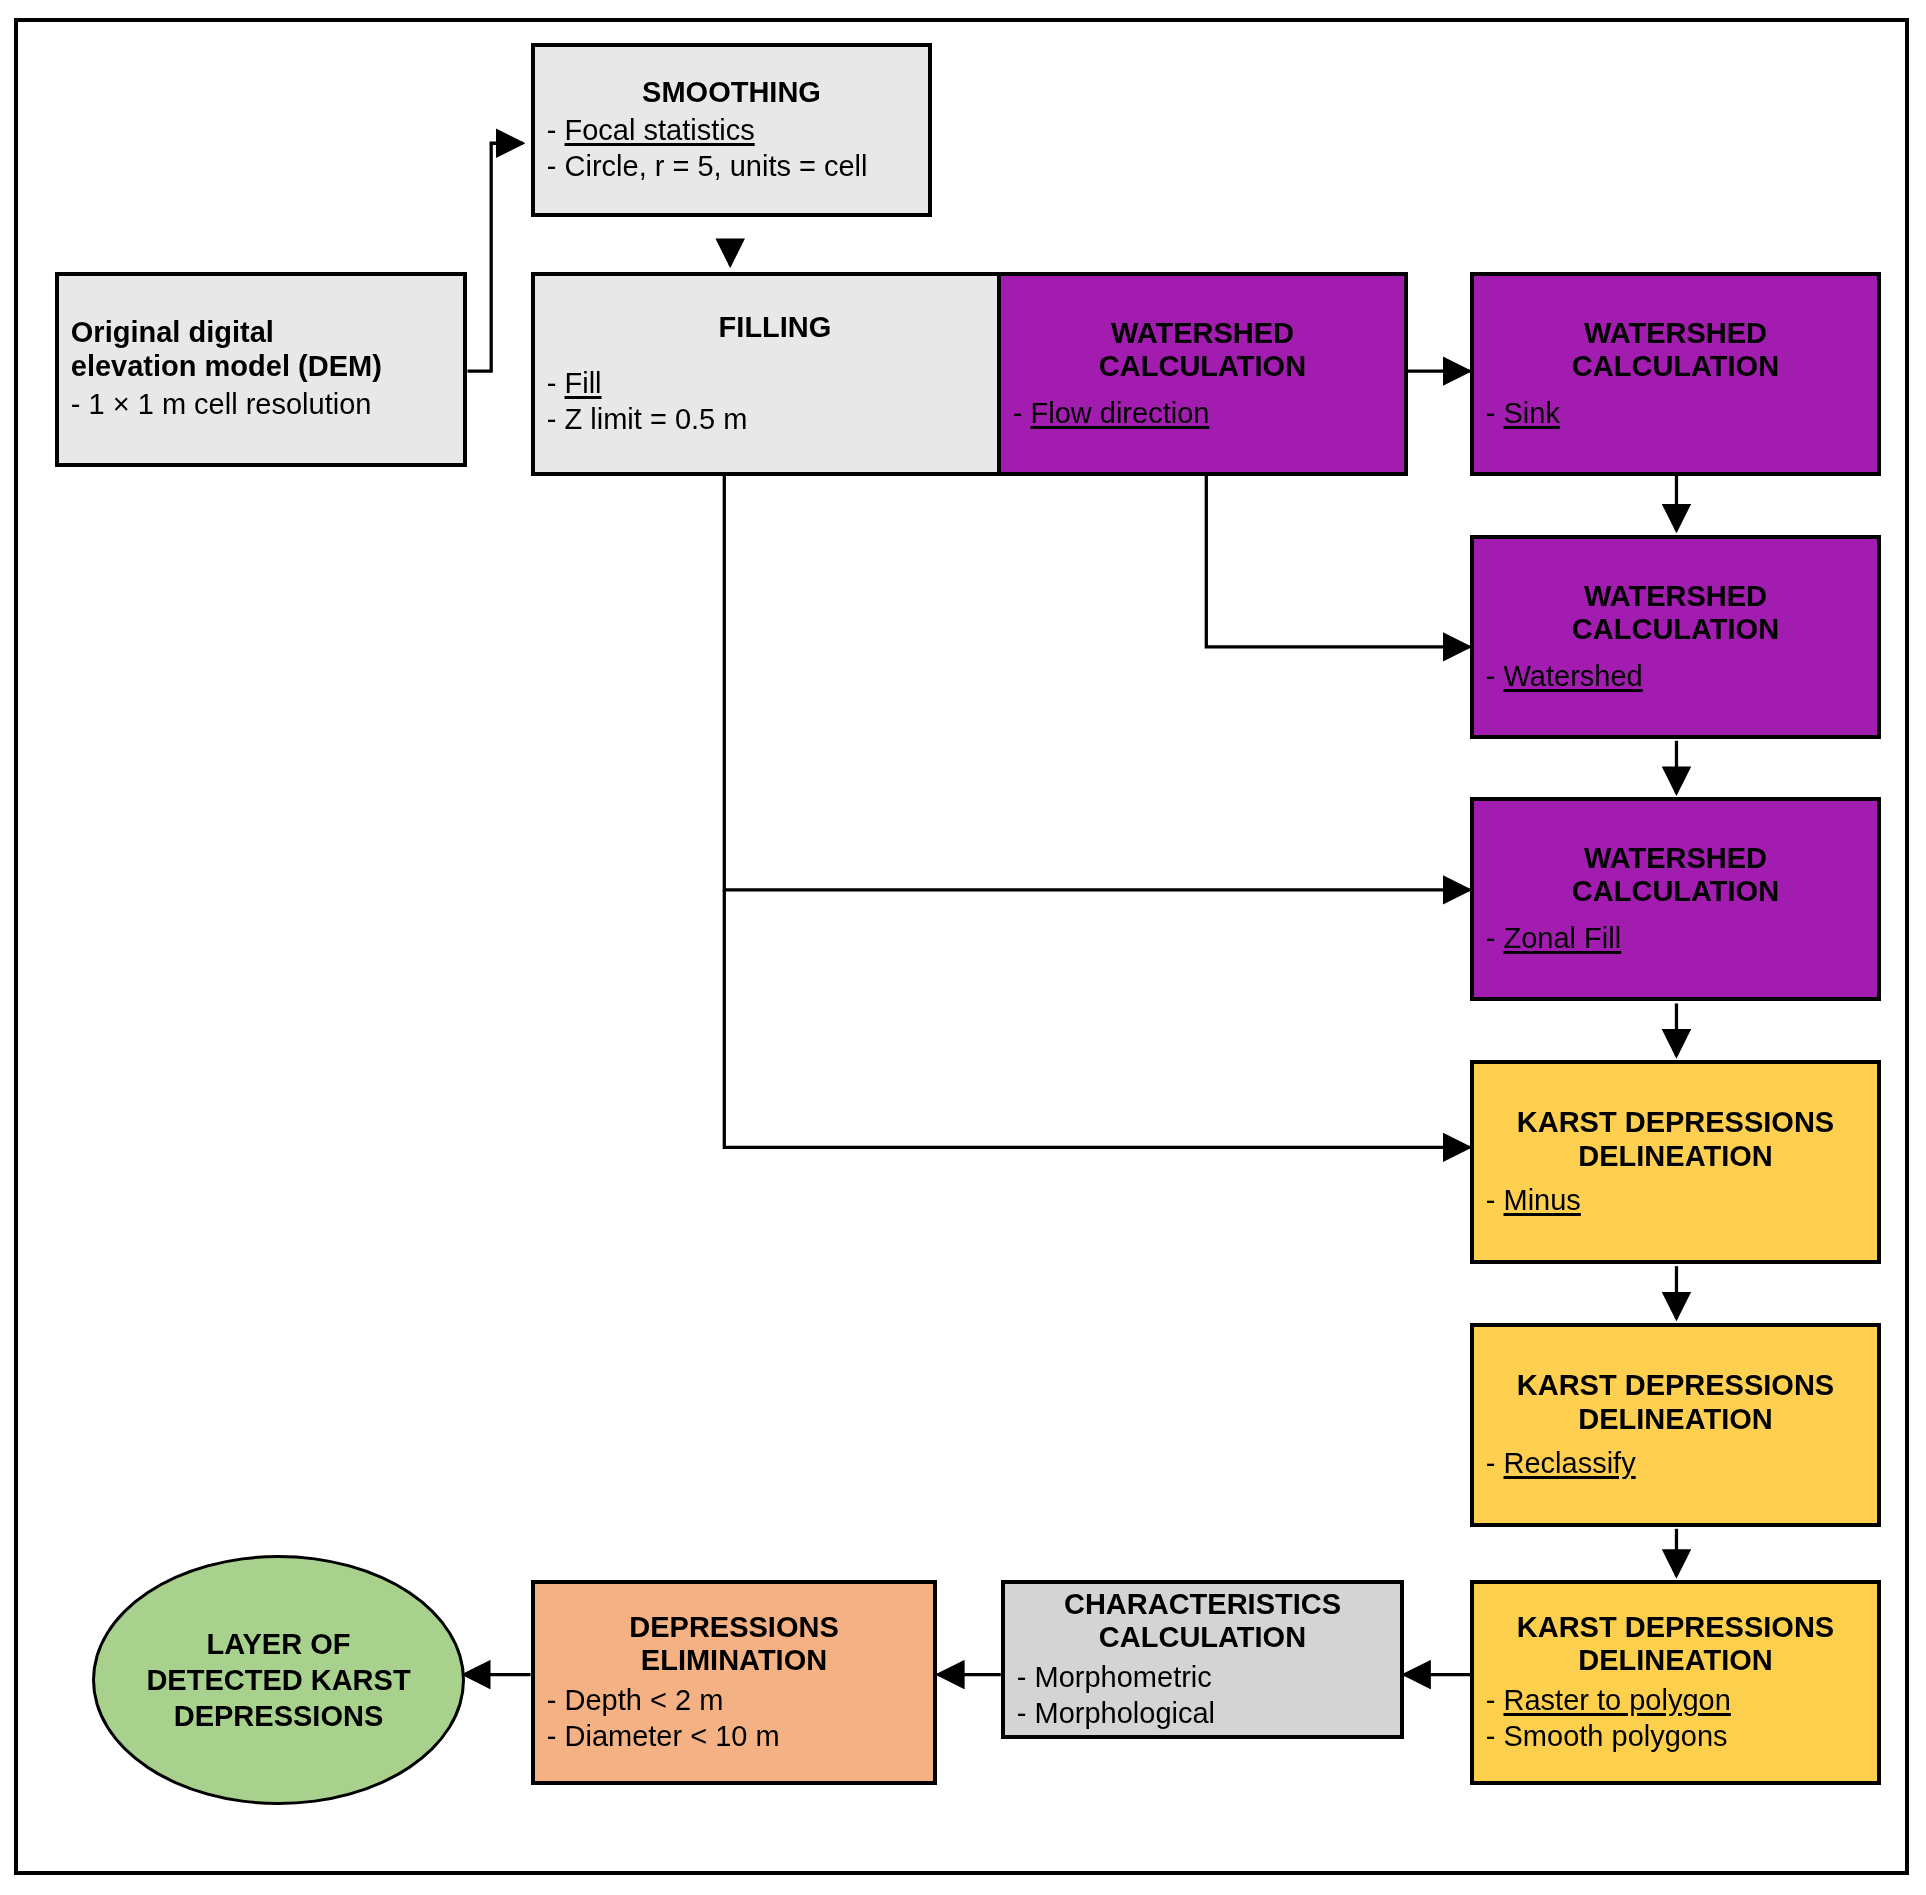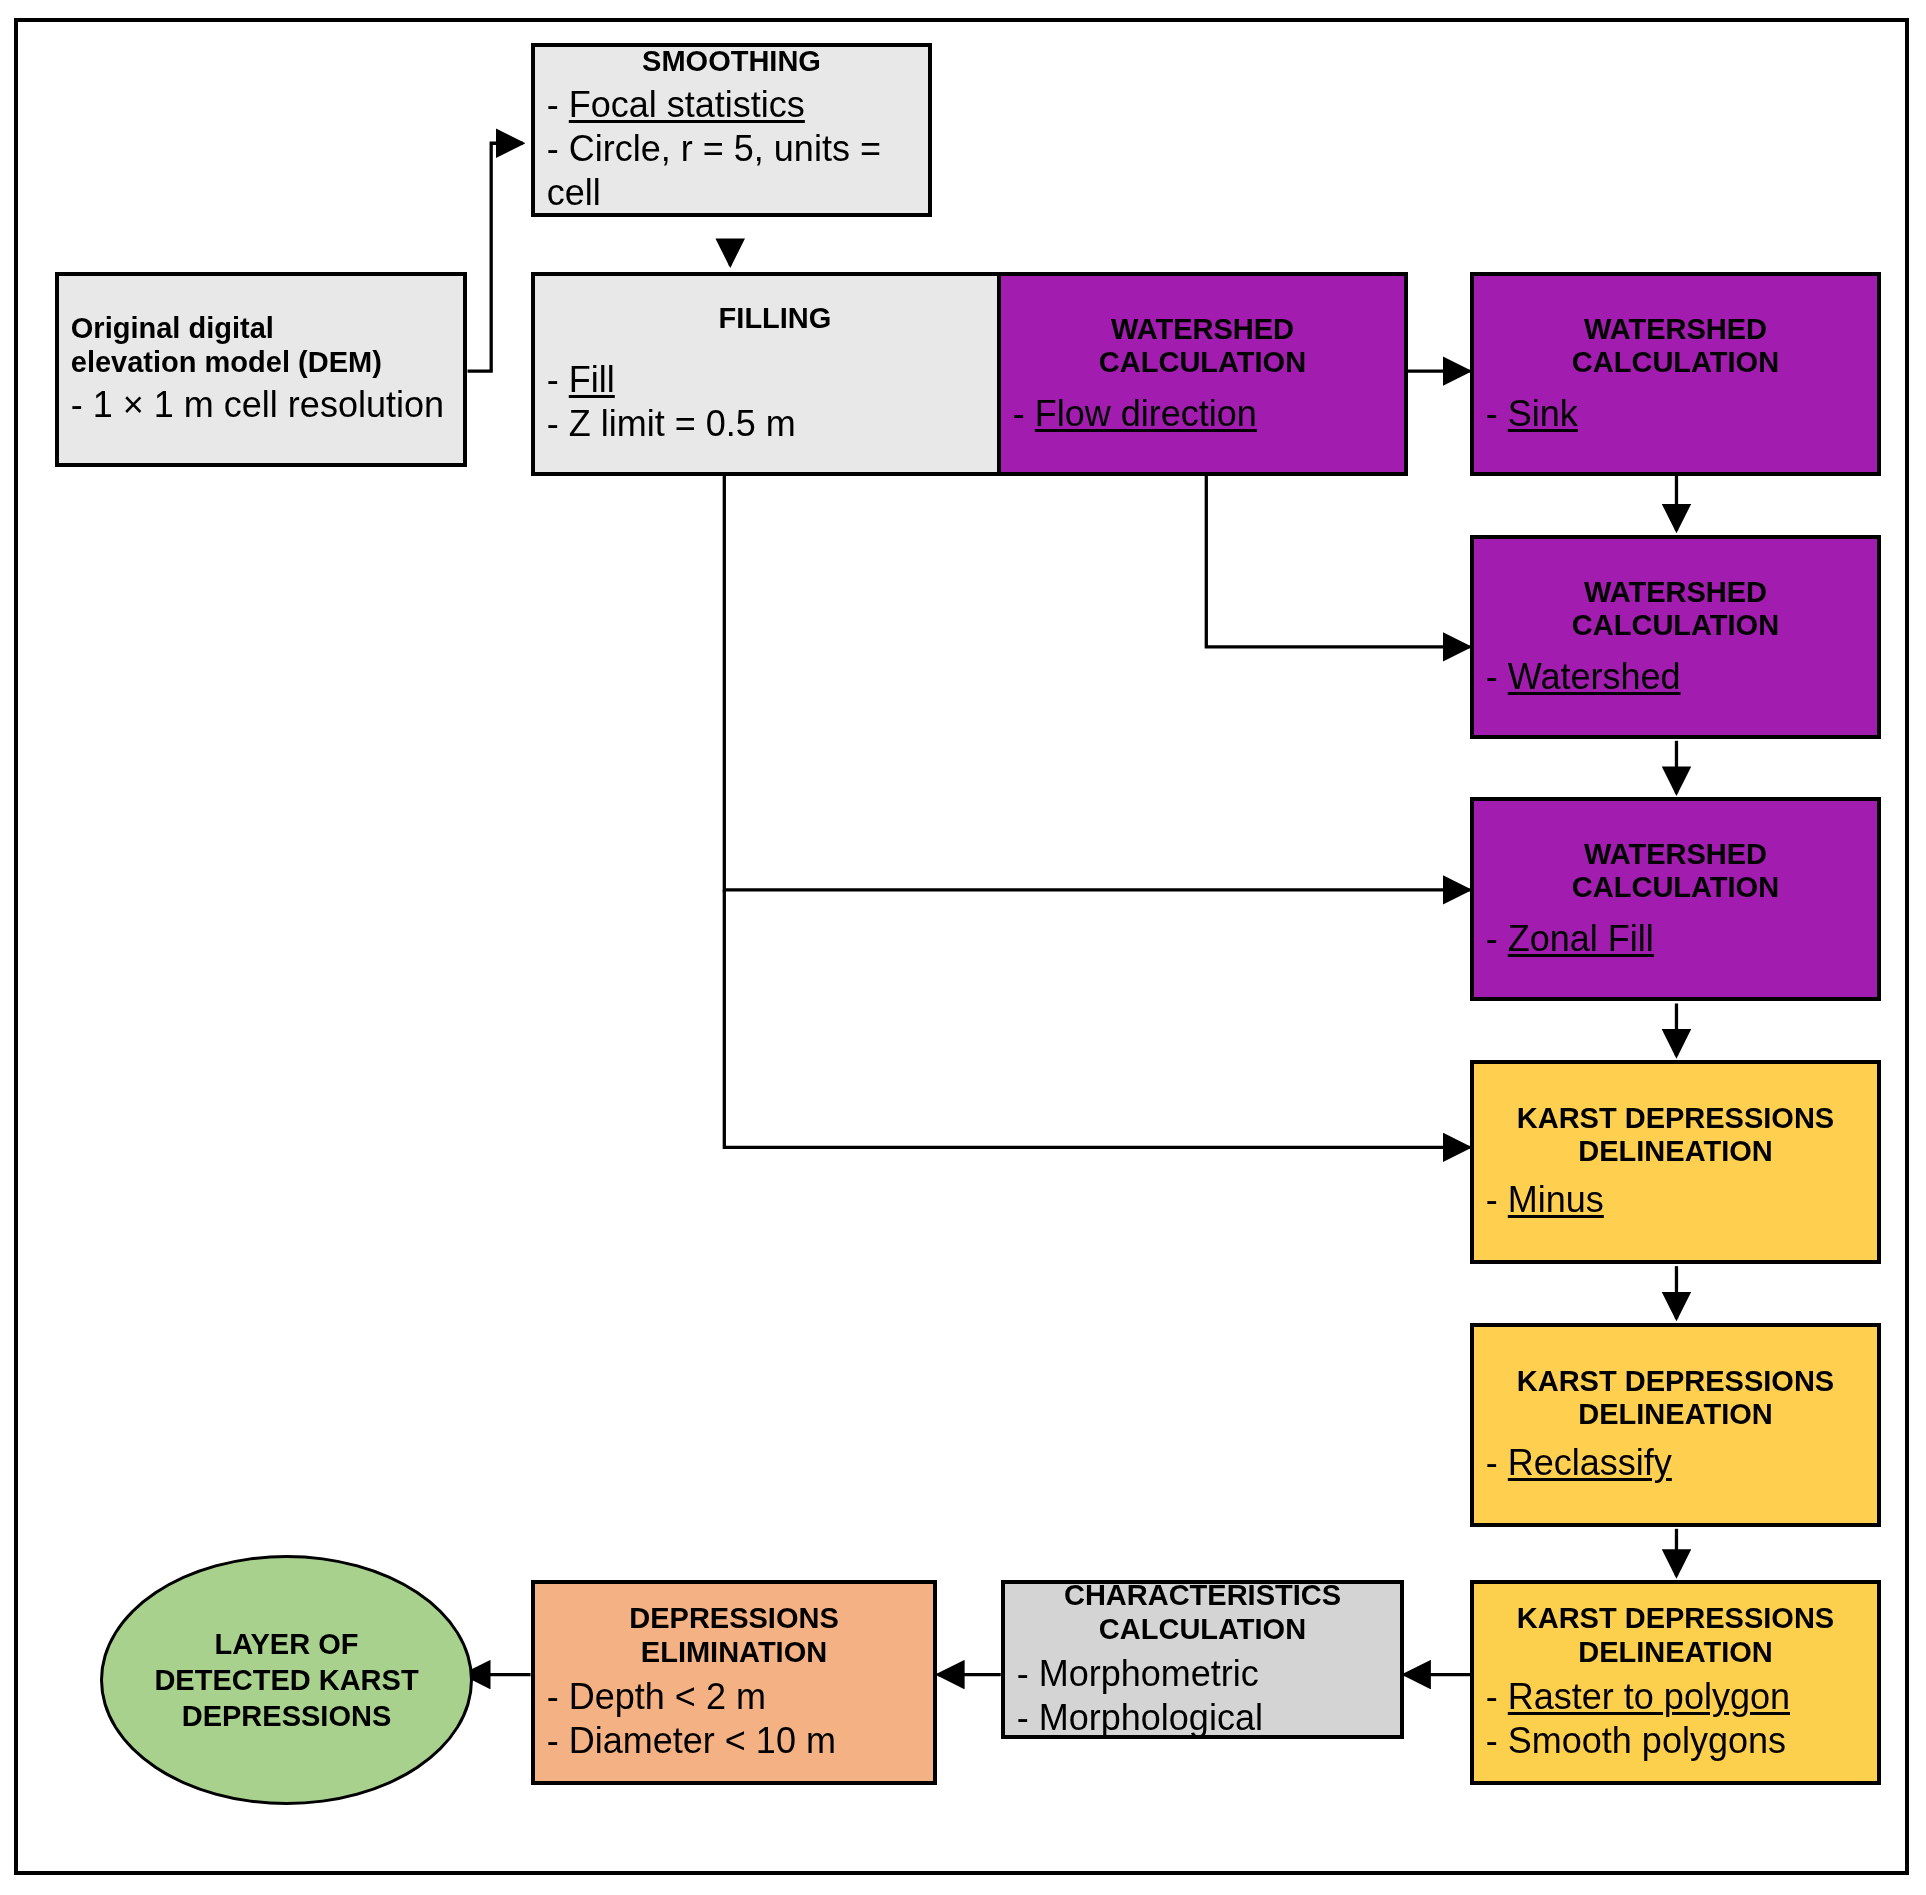--- a/index.html
+++ b/index.html
@@ -30,21 +30,21 @@
   }
   .node .ttl{
     font-weight:bold;
     text-align:center;
     line-height:1.16;
     font-size:29px;
     margin-bottom:3.9px;
   }
   .node .ttl.left{text-align:left;}
   .node .bullets{
-    font-size:36px;
+    font-size:29px;
     line-height:1.22;
   }
   .node .bullets div{white-space:nowrap;}
   .node .bullets div.wrap{white-space:normal;}
   .u{ text-decoration:underline; text-decoration-thickness:3.3px; text-underline-offset:2.6px;}
   .gray  {background:#e8e8e8;}
   .gray2 {background:#d4d4d4;}
   .blue  {background:#a21caf;}
   .yellow{background:#ffd04f;}
   .yellow2{background:#fccf4d;}
@@ -202,21 +202,21 @@
 
   <div class="node orange" style="left:531px;top:1580px;width:406px;height:205px;">
     <div class="ttl" style="margin-bottom:0;">DEPRESSIONS</div>
     <div class="ttl" style="margin-bottom:5.3px;">ELIMINATION</div>
     <div class="bullets">
       <div>- Depth &lt; 2 m</div>
       <div>- Diameter &lt; 10 m</div>
     </div>
   </div>
 
-  <div class="ellipse" style="left:100px;top:1555px;width:373px;height:250px;">
+  <div class="ellipse" style="left:92px;top:1555px;width:373px;height:250px;">
     <div>
       <div>LAYER OF</div>
       <div>DETECTED KARST</div>
       <div>DEPRESSIONS</div>
     </div>
   </div>
 
 </div>
 
 

